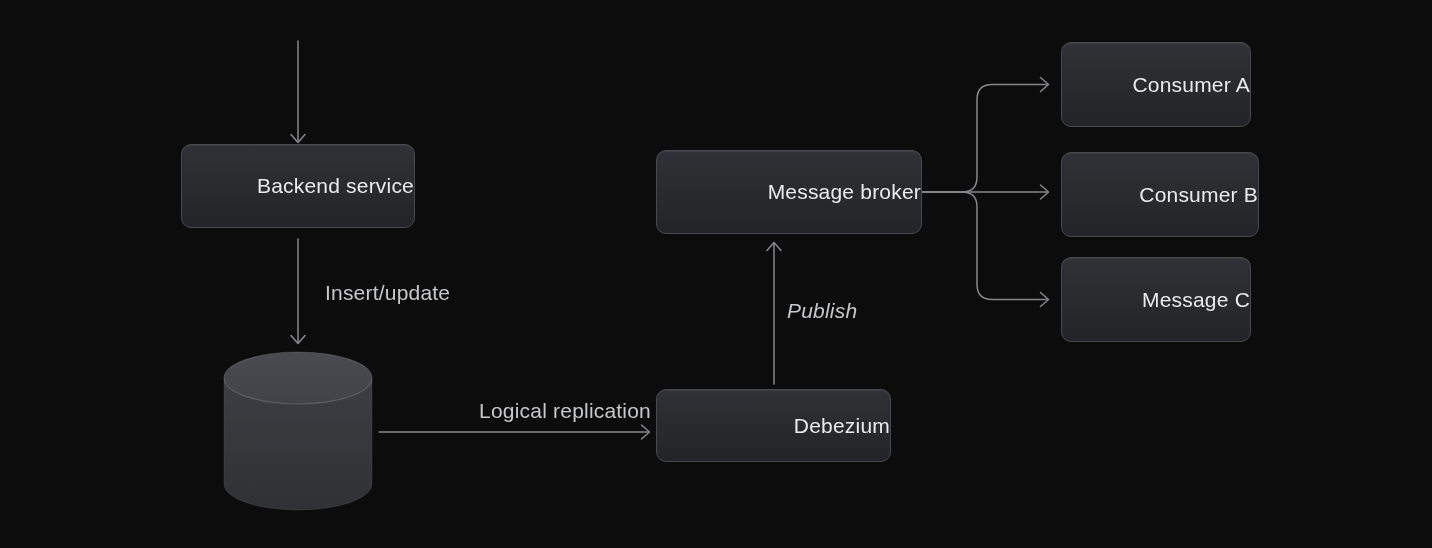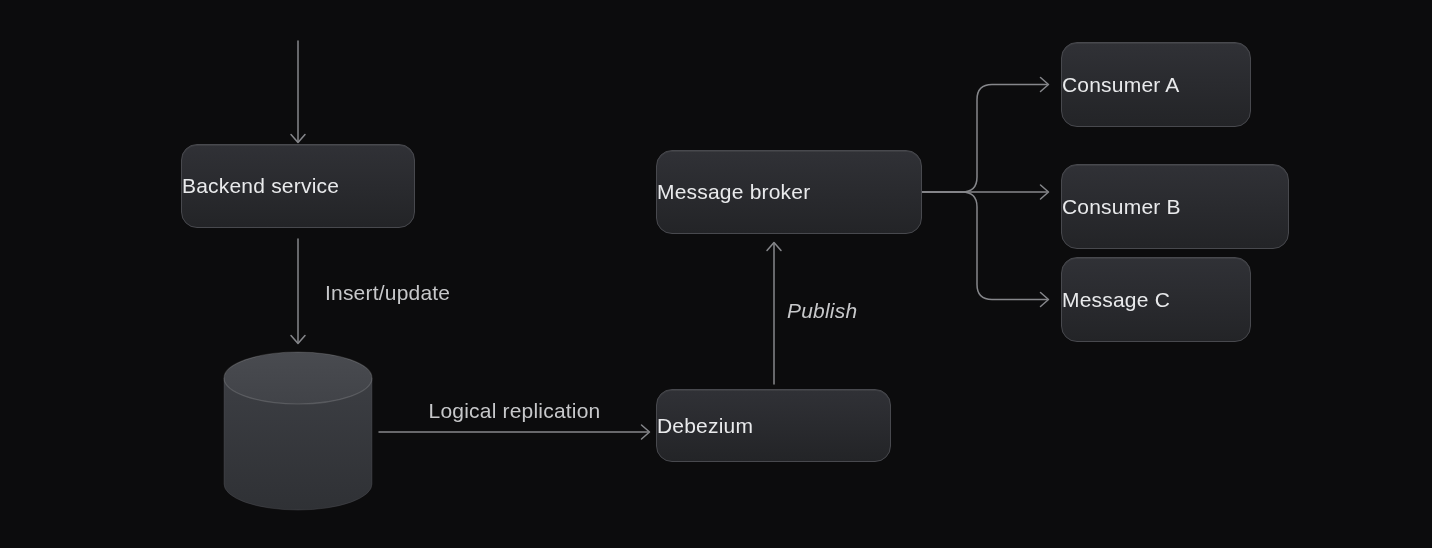--- a/index.html
+++ b/index.html
@@ -6,45 +6,45 @@
   .canvas{
     position:relative;
     width:1432px;height:548px;
     background:#0c0c0d;
     overflow:hidden;
     font-family:"Liberation Sans","DejaVu Sans",sans-serif;
   }
   .edges-layer{position:absolute;left:0;top:0;width:1432px;height:548px;}
   .node{
     position:absolute;
-    display:flex;align-items:center;justify-content:flex-start;
+    display:flex;align-items:center;justify-content:flex-end;
     background:linear-gradient(180deg,#303136 0%,#232427 100%);
     border:1px solid #48494e;
-    border-radius:16px;
+    border-radius:10px;
     box-shadow:inset 0 1px 0 rgba(255,255,255,0.06);
     color:#e9eaec;
     font-size:21px;
     letter-spacing:0.2px;
     box-sizing:border-box;
   }
   .node-backend{left:181px;top:144px;width:234px;height:84px;}
   .node-broker{left:656px;top:150px;width:266px;height:84px;}
   .node-debezium{left:656px;top:389px;width:235px;height:73px;}
   .node-consumer-a{left:1061px;top:42px;width:190px;height:85px;}
-  .node-consumer-b{left:1061px;top:164px;width:228px;height:85px;}
+  .node-consumer-b{left:1061px;top:152px;width:198px;height:85px;}
   .node-consumer-c{left:1061px;top:257px;width:190px;height:85px;}
   .edge-label{
     position:absolute;
     color:#c7c8ca;
     font-size:21px;
     letter-spacing:0.2px;
     white-space:nowrap;
   }
   .label-insert-update{left:313px;top:281px;margin-left:12px;}
-  .label-logical-replication{left:378px;top:399px;width:273px;text-align:center;}
+  .label-logical-replication{left:378px;top:399px;width:273px;text-align:right;}
   .label-publish{left:787px;top:299px;font-style:italic;}
 </style>
 </head>
 <body>
 
 <div class="canvas">
 
   <svg class="edges-layer" width="1432" height="548" viewBox="0 0 1432 548" fill="none" xmlns="http://www.w3.org/2000/svg">
     <defs>
       <linearGradient id="cylBody" x1="0" y1="0" x2="0" y2="1">

